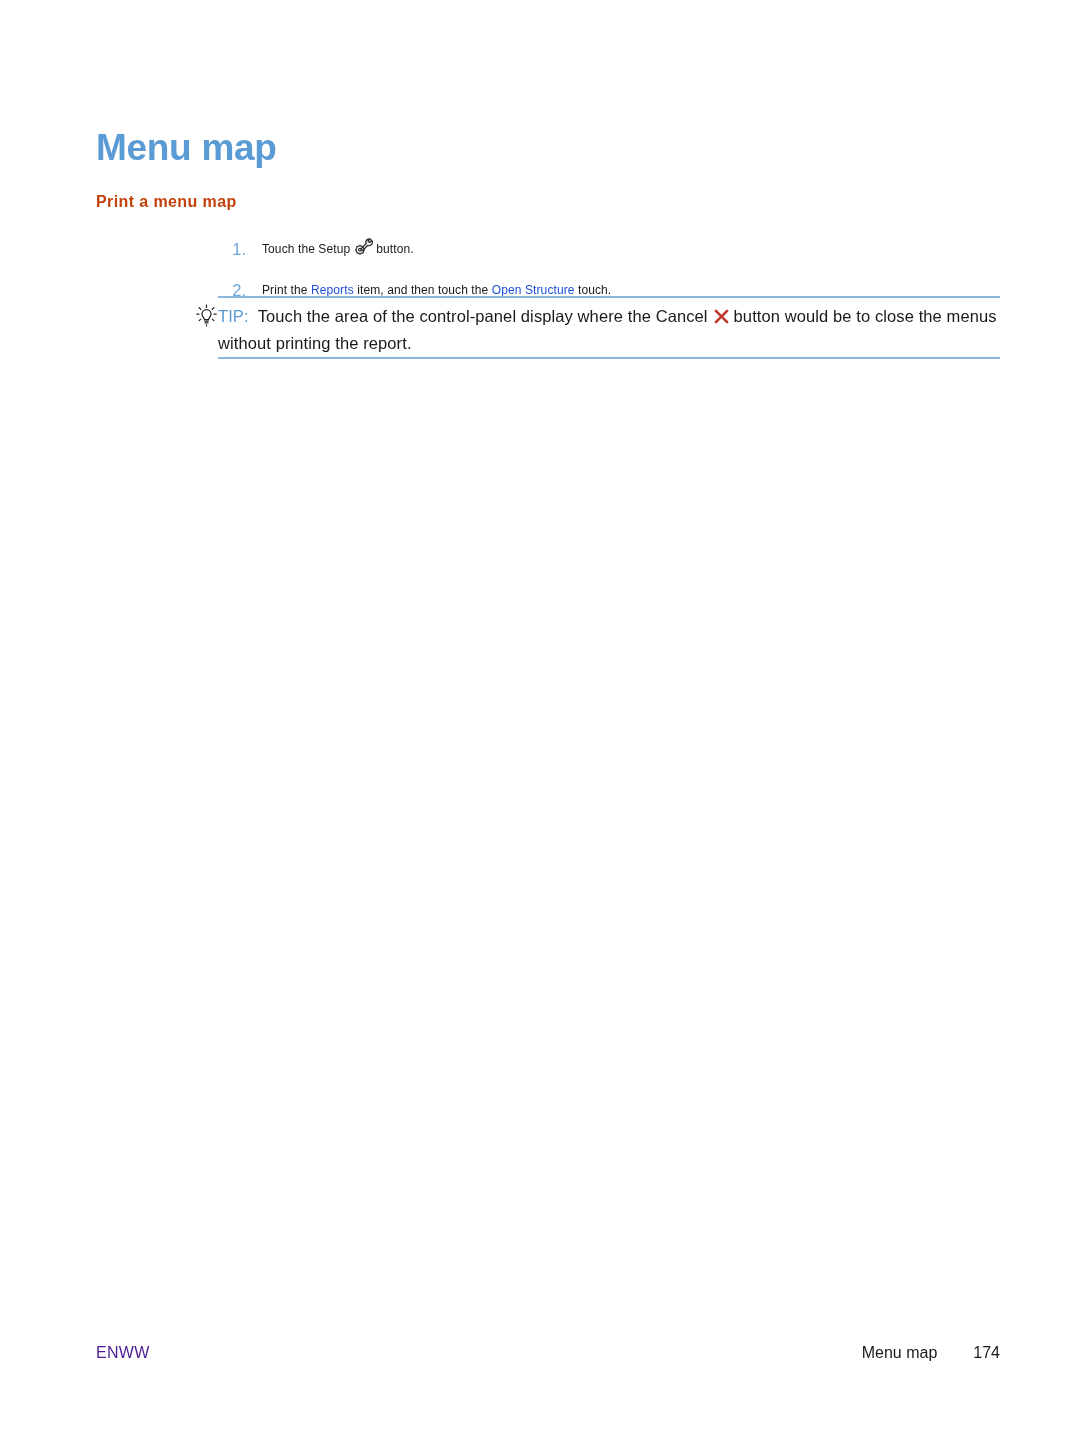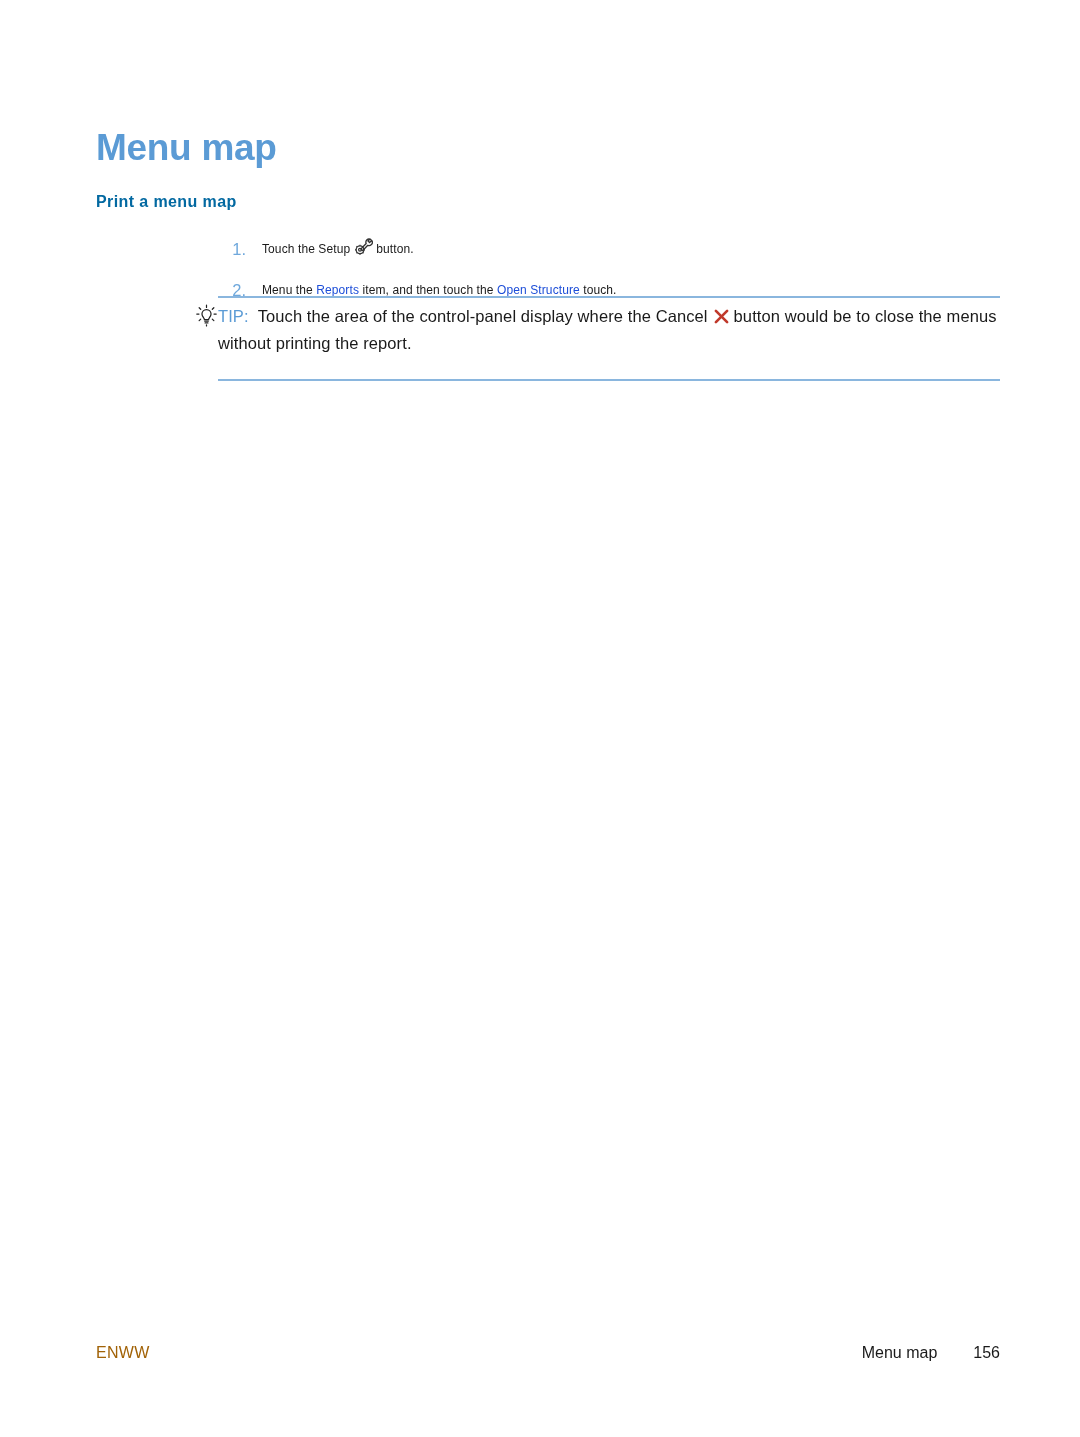--- a/index.html
+++ b/index.html
@@ -35,21 +35,21 @@
     white-space: nowrap;
   }
 
   .section-subtitle {
     position: absolute;
     left: 96px;
     top: 180px;
     font-size: 16px;
     font-weight: bold;
     letter-spacing: 0.4px;
-    color: #0369a1;
+    color: #c2410c;
     white-space: nowrap;
   }
 
   
   .steps {
     position: absolute;
     left: 96px;
     top: 220px;
     width: 920px;
   }
@@ -105,21 +105,21 @@
 
   .tip-rule {
     height: 0;
     border-top: 2px solid #8ab6de;
     width: 782px;
     margin-left: 22px;
   }
 
   .tip-body {
     position: relative;
-    padding: 5px 0 22px 22px;
+    padding: 5px 0 0 22px;
     min-height: 44px;
   }
 
   .tip-icon-wrap {
     position: absolute;
     left: 0;
     top: 6px;
     width: 22px;
     height: 24px;
   }
@@ -143,21 +143,21 @@
     right: 80px;
     top: 1344px;
     height: 26px;
   }
 
   .footer-left {
     position: absolute;
     left: 0;
     top: 0;
     font-size: 16px;
-    color: #a16207;
+    color: #4c1d95;
     letter-spacing: 0.3px;
   }
 
   .footer-right {
     position: absolute;
     right: 0;
     top: 0;
     font-size: 16px;
     color: #1a1a1a;
     white-space: nowrap;
@@ -186,21 +186,21 @@
                 <path d="M8.4 9.3v1.2M8.4 20.1v1.2M2.4 15.3h1.2M13.2 15.3h1.2M4.2 11.1l0.9 0.9M11.7 18.6l0.9 0.9M12.6 11.1l-0.9 0.9M5.1 18.6l-0.9 0.9"></path>
               </g>
               <g fill="none" stroke="#333333" stroke-width="1.6" stroke-linecap="round" stroke-linejoin="round">
                 <path d="M21.4 3.1c-1.5-1.1-3.6-0.9-4.9 0.5-1.1 1.2-1.3 2.9-0.7 4.3l-6.3 6.6 1.9 1.9 6.4-6.4c1.4 0.6 3.1 0.3 4.3-0.9 1.3-1.4 1.4-3.5 0.3-4.9l-2.5 2.5-1.9-1.9 2.4-2.4z"></path>
               </g>
             </svg></span><span>button.</span></span>
     </li>
 
     <li class="step">
       <span class="step-number">2.</span>
-      <span class="step-text"><span>Menu the</span>&nbsp;<span class="ui-ref">Reports</span>&nbsp;<span>item, and then touch the</span>&nbsp;<span class="ui-ref">Open Structure</span>&nbsp;<span>touch.</span></span>
+      <span class="step-text"><span>Print the</span>&nbsp;<span class="ui-ref">Reports</span>&nbsp;<span>item, and then touch the</span>&nbsp;<span class="ui-ref">Open Structure</span>&nbsp;<span>touch.</span></span>
     </li>
 
   </ol>
 
   <div class="tip-block">
 
     <div class="tip-rule"></div>
 
     <div class="tip-body">
 
@@ -225,16 +225,16 @@
             </svg></span><span>button would be to close the menus without printing the report.</span></span>
 
     </div>
 
     <div class="tip-rule"></div>
 
   </div>
 
   <div class="footer">
     <span class="footer-left">ENWW</span>
-    <span class="footer-right"><span class="footer-chapter">Menu map</span><span class="footer-pageno">156</span></span>
+    <span class="footer-right"><span class="footer-chapter">Menu map</span><span class="footer-pageno">174</span></span>
   </div>
 
 </div>
 
 </body></html>

